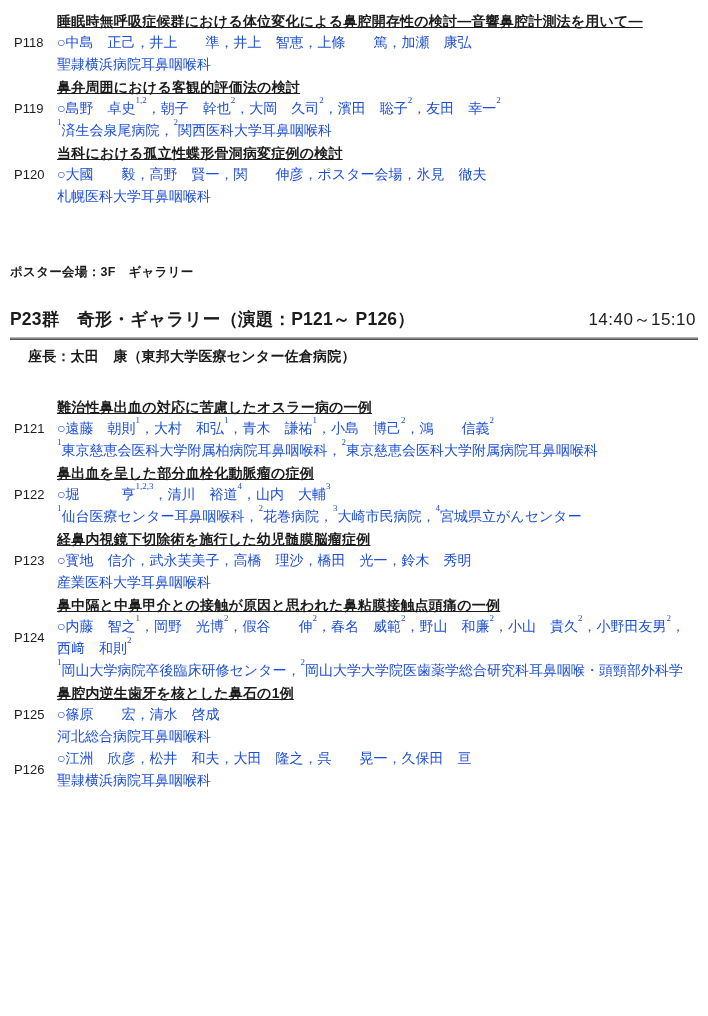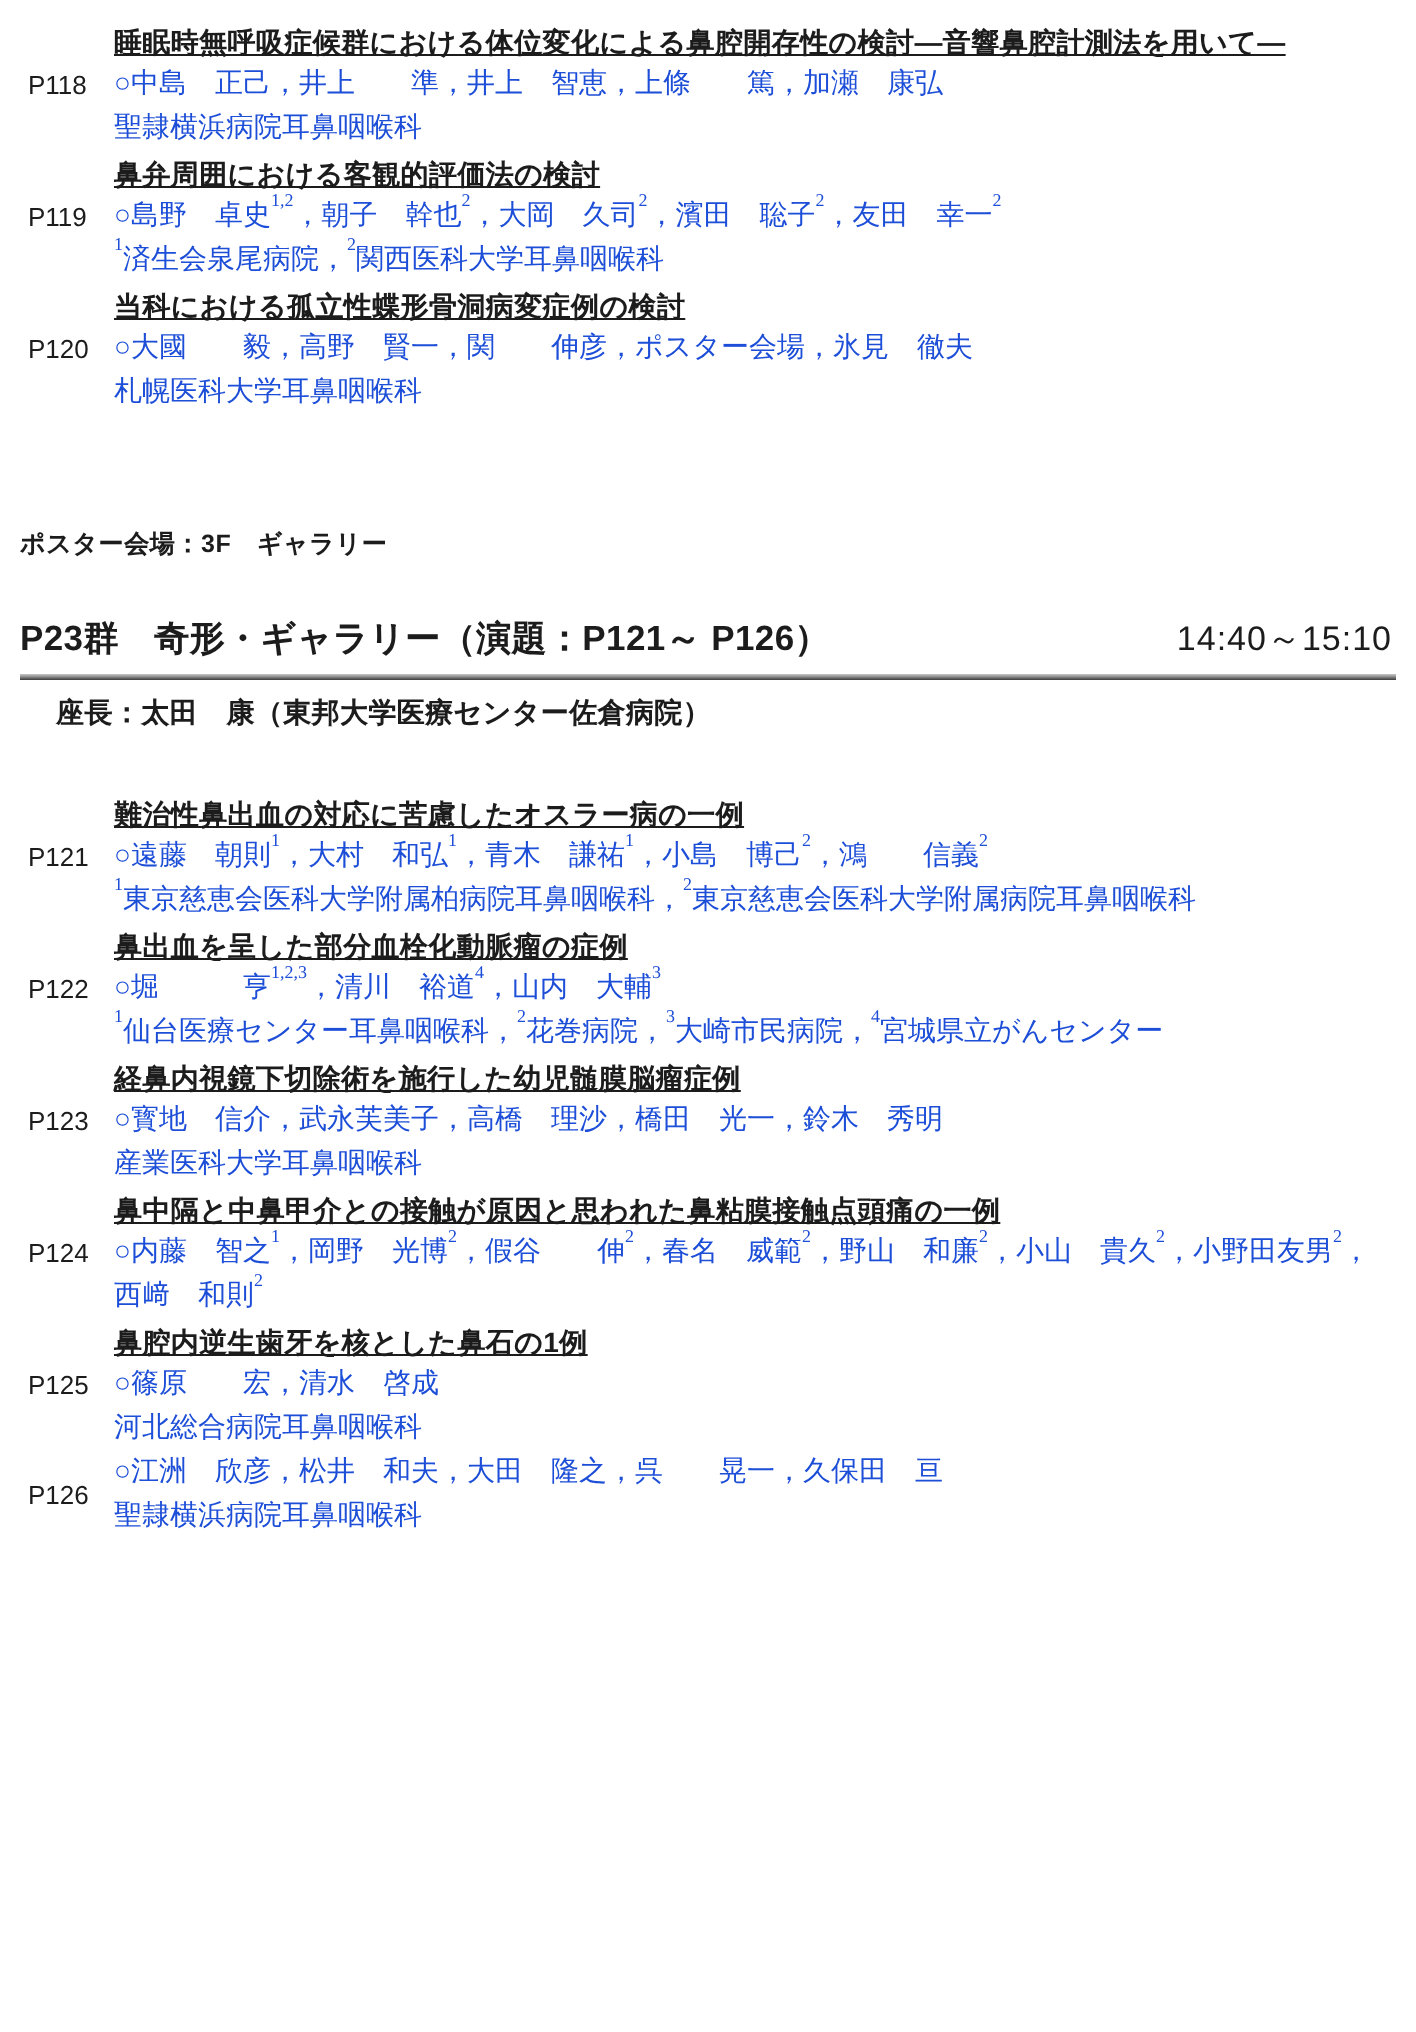--- a/index.html
+++ b/index.html
@@ -136,20 +136,21 @@
             <div class="entry-authors"><span class="author">○寳地　信介，</span><span class="author">武永芙美子，</span><span class="author">高橋　理沙，</span><span class="author">橋田　光一，</span><span class="author">鈴木　秀明</span></div>
             <div class="entry-affils">産業医科大学耳鼻咽喉科</div>
           </div>
         </div>
         <div class="entry">
           <div class="entry-id">P124</div>
           <div class="entry-body">
             <div class="entry-title">鼻中隔と中鼻甲介との接触が原因と思われた鼻粘膜接触点頭痛の一例</div>
             <div class="entry-authors"><span class="author">○内藤　智之<sup>1</sup>，</span><span class="author">岡野　光博<sup>2</sup>，</span><span class="author">假谷　　伸<sup>2</sup>，</span><span class="author">春名　威範<sup>2</sup>，</span><span class="author">野山　和廉<sup>2</sup>，</span><span class="author">小山　貴久<sup>2</sup>，</span><span class="author">小野田友男<sup>2</sup>，</span></div>
             <div class="entry-authors"><span class="author">西﨑　和則<sup>2</sup></span></div>
+            <div class="entry-affils"><sup>1</sup>岡山大学病院卒後臨床研修センター，<sup>2</sup>岡山大学大学院医歯薬学総合研究科耳鼻咽喉・頭頸部外科学</div>
           </div>
         </div>
         <div class="entry">
           <div class="entry-id">P125</div>
           <div class="entry-body">
             <div class="entry-title">鼻腔内逆生歯牙を核とした鼻石の1例</div>
             <div class="entry-authors"><span class="author">○篠原　　宏，</span><span class="author">清水　啓成</span></div>
             <div class="entry-affils">河北総合病院耳鼻咽喉科</div>
           </div>
         </div>

